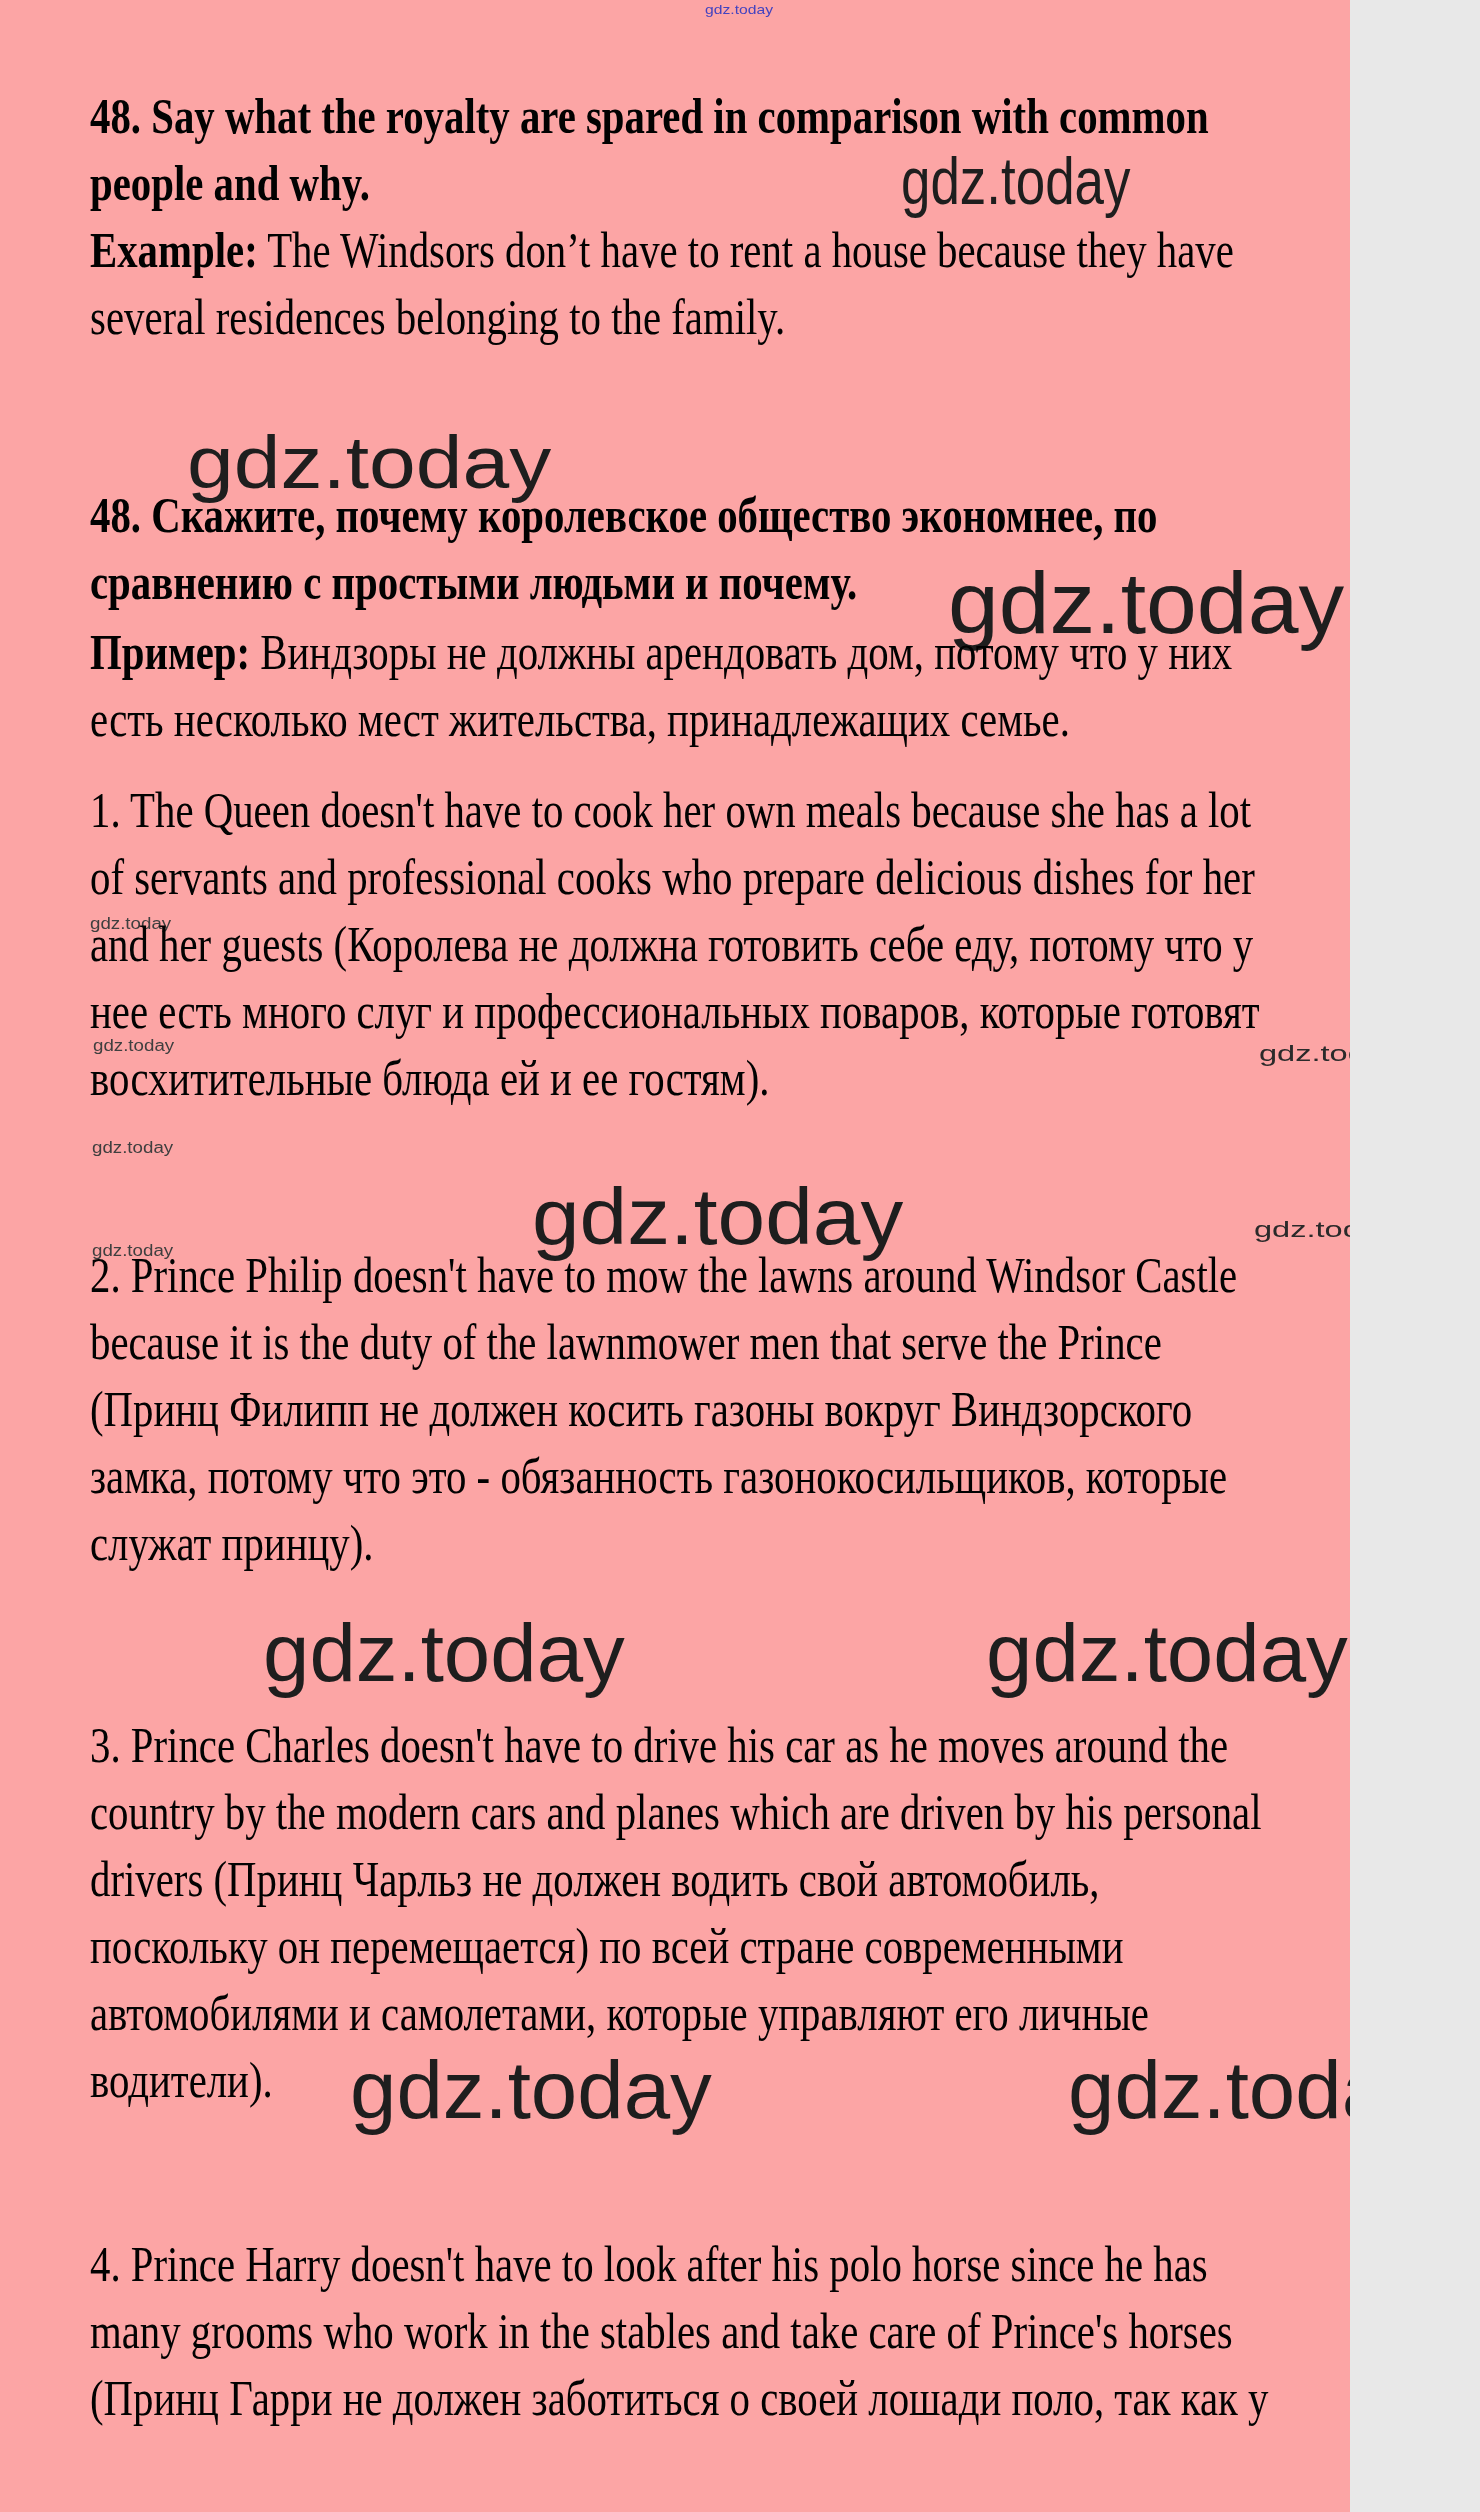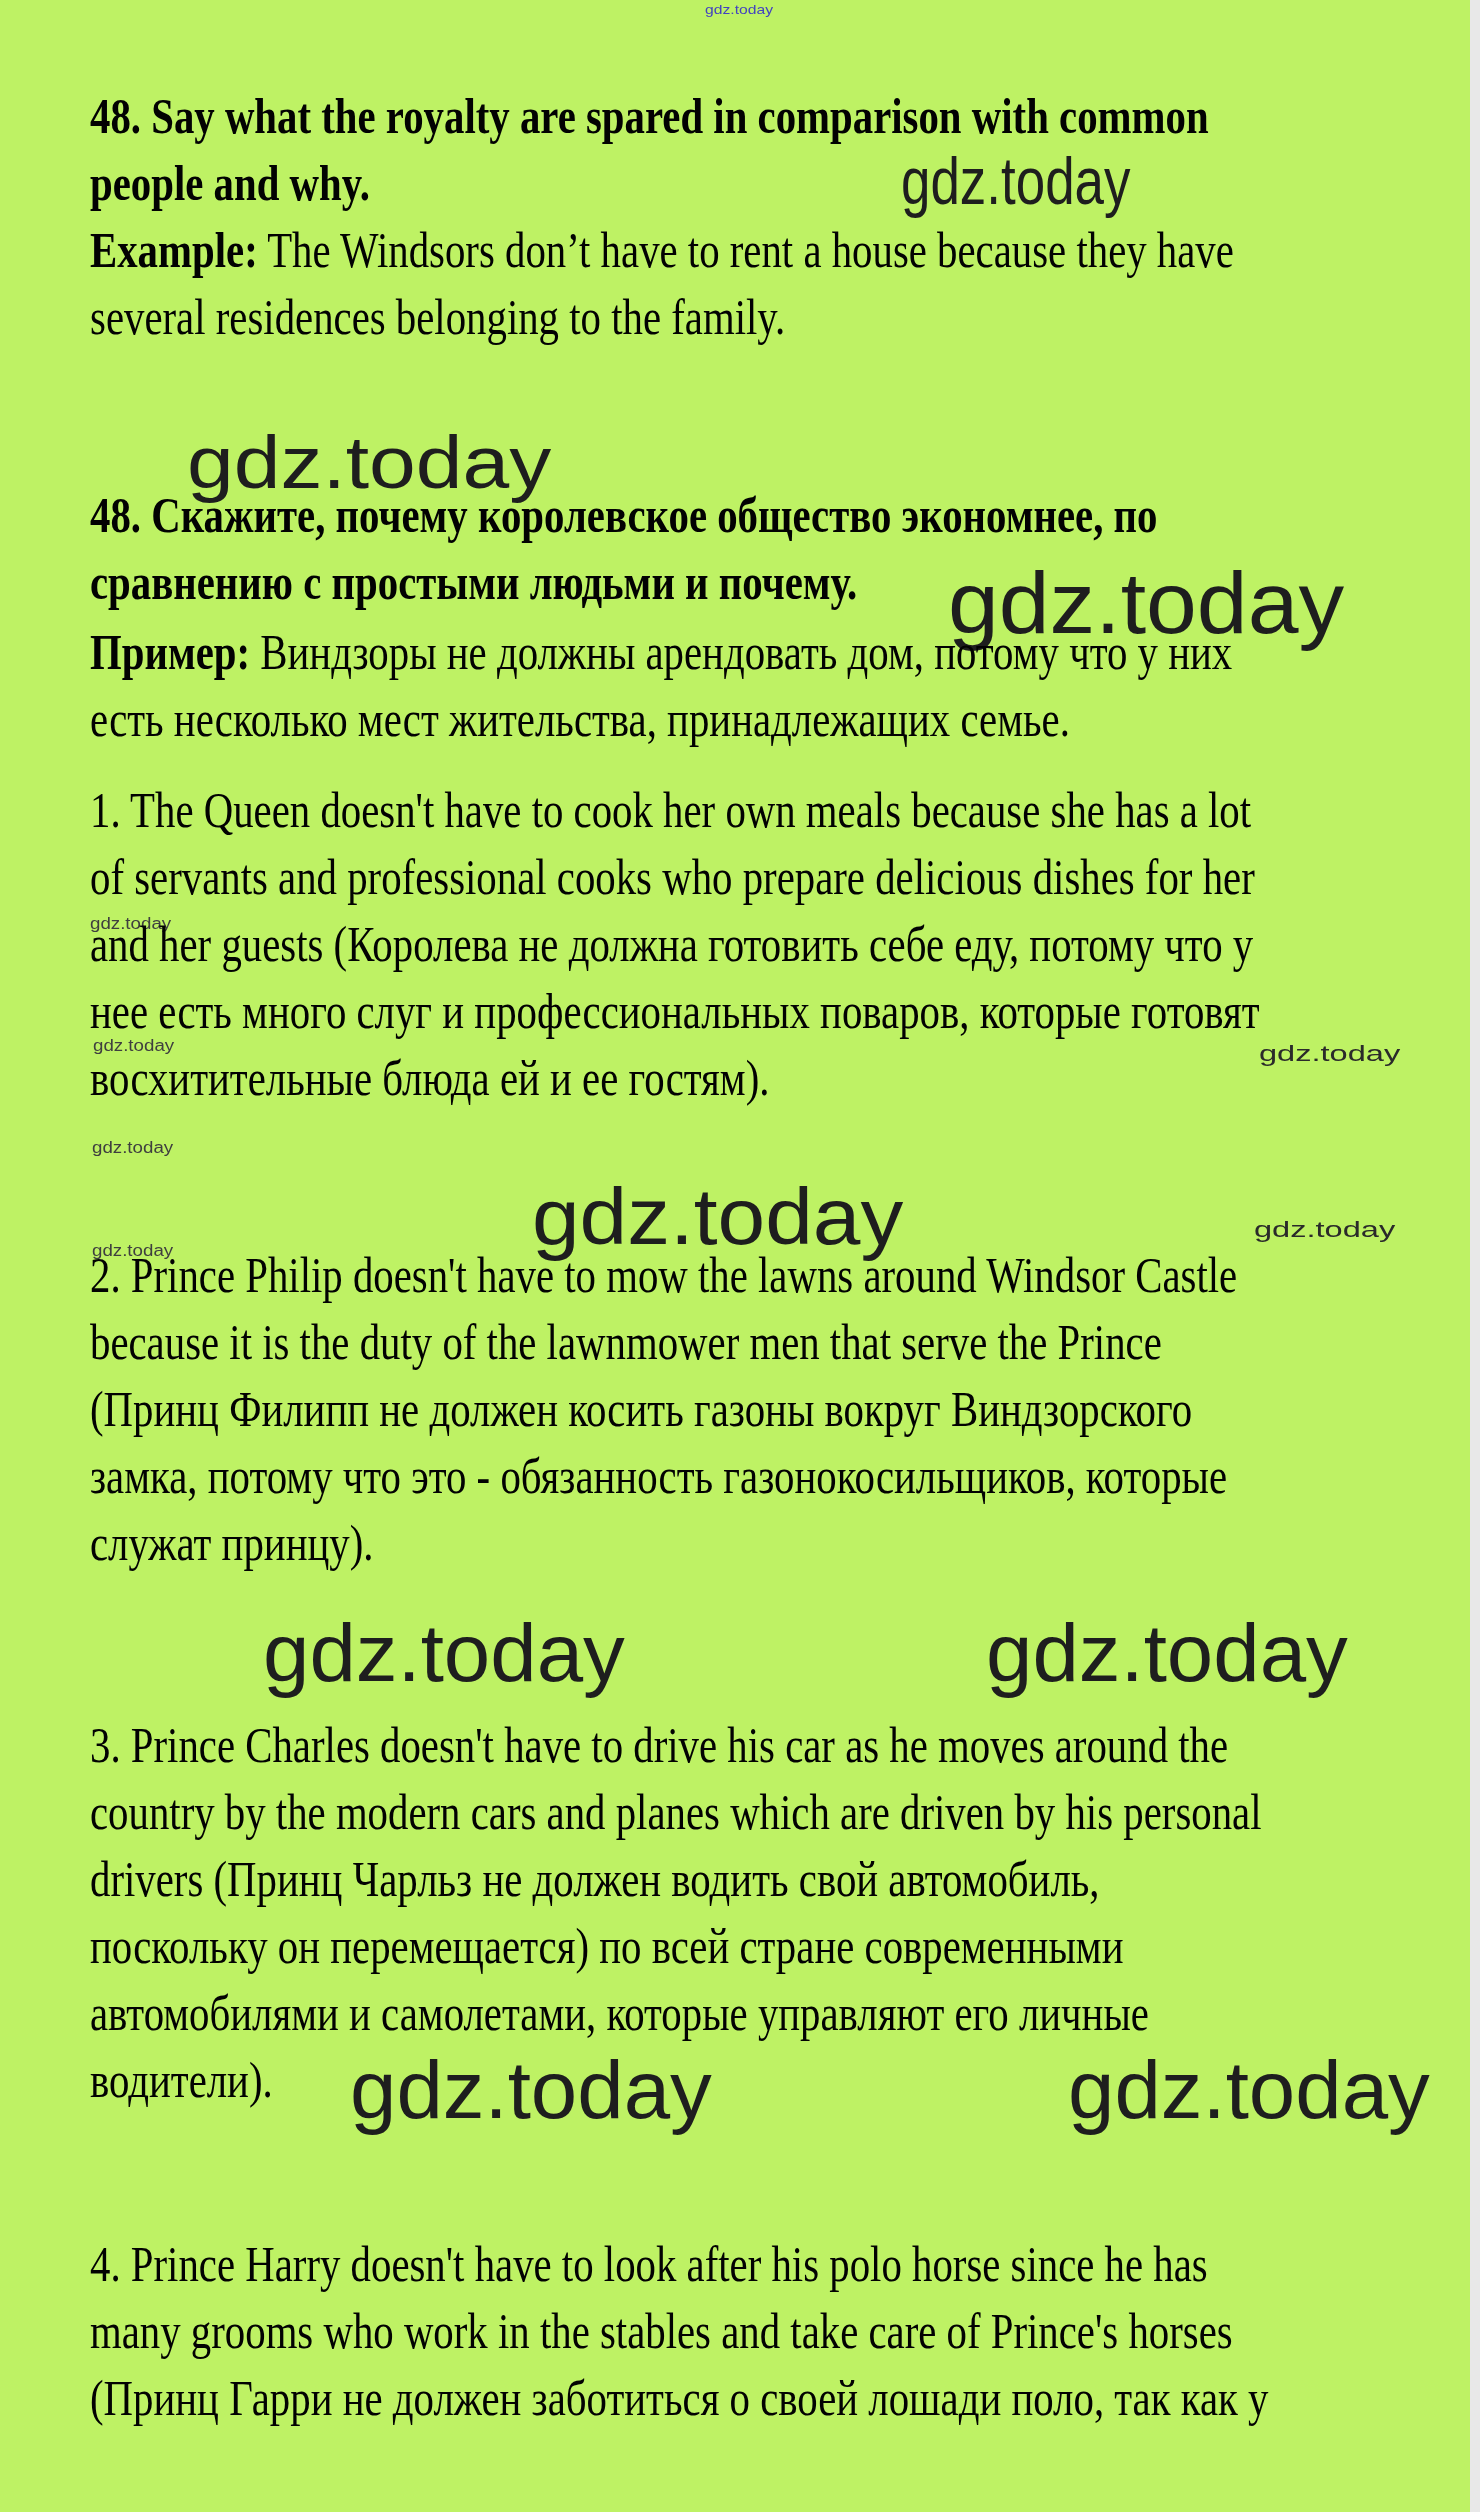--- a/index.html
+++ b/index.html
@@ -1,19 +1,19 @@
 <!DOCTYPE html>
 <html style="font-size:12.5px"><head>
 <meta charset="utf-8">
 <style>
   html,body { margin:0; padding:0; background:#e8e8e8; }
   .page {
     position:relative;
-    width:1470px; height:2512px;
-    background:#bef264;
+    width:1350px; height:2512px;
+    background:#fca5a5;
     overflow:hidden;
     font-family:"Liberation Serif","DejaVu Serif",serif;
     color:#020202;
   }
   
   .tb {
     position:absolute; left:90px; width:1868px;
     font-size:51px; line-height:67px;
     transform:scaleX(0.8); transform-origin:0 0;
   }

